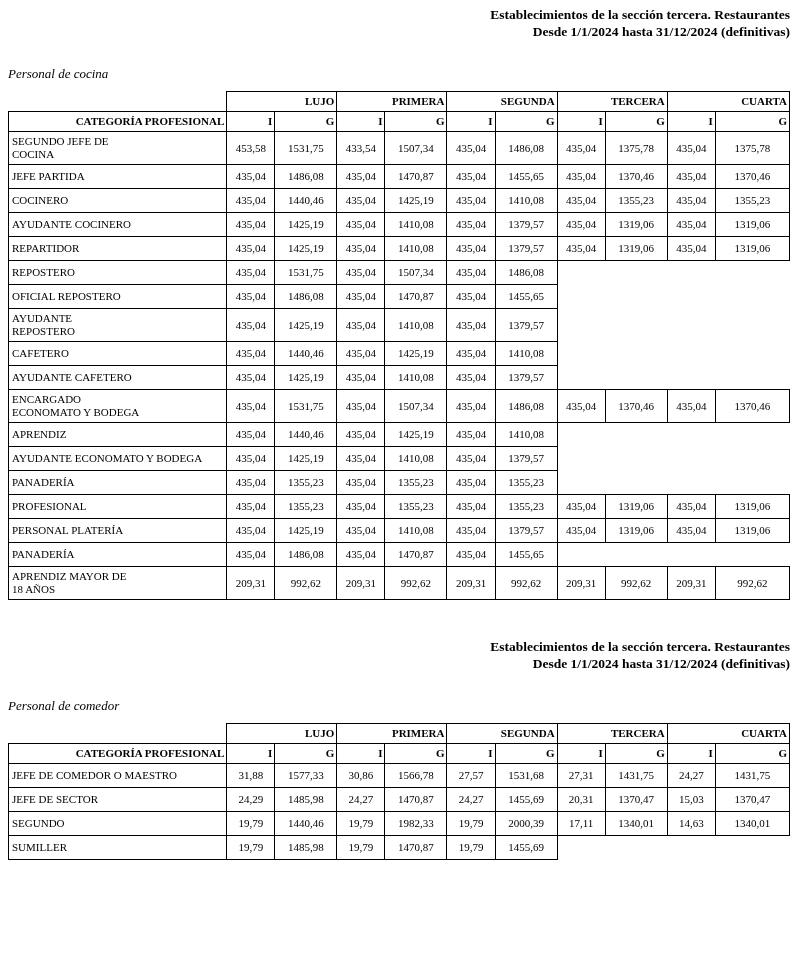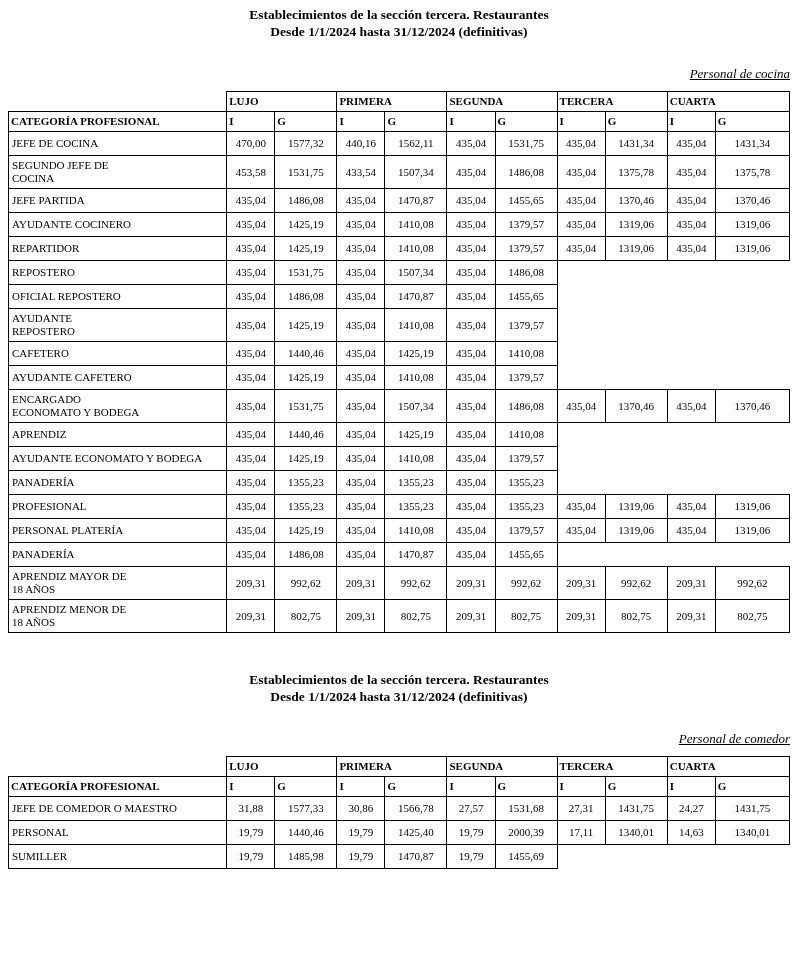--- a/index.html
+++ b/index.html
@@ -9,53 +9,52 @@
     width: 798px;
   }
   .doc {
     width: 798px;
     min-height: 966px;
     box-sizing: border-box;
     padding: 6px 8px 2px 8px;
     font-family: "Liberation Serif", serif;
     color: #000000;
   }
-  .title-block { text-align: center; }
+  .title-block { text-align: right; }
   .title-line {
     font-size: 13.5px;
     font-weight: bold;
     line-height: 17px;
     margin: 0;
   }
   .subtitle {
-    text-align: right;
+    text-align: left;
     font-style: italic;
     font-size: 13px;
     margin-top: 26px;
     margin-bottom: 9px;
-    text-decoration: underline;
   }
   .section-2 { margin-top: 38px; }
   table.rates {
     border-collapse: collapse;
     table-layout: fixed;
     width: 782px;
     margin: 0;
   }
   table.rates th, table.rates td {
     border: 1px solid #000000;
     font-size: 11px;
     line-height: 13px;
     vertical-align: middle;
     padding: 3px 3px;
     height: 17px;
     overflow: hidden;
   }
   table.rates thead th, table.rates thead td { height: 15px; padding: 2px 2px; }
-  table.rates th { font-weight: bold; text-align: left; }
+  table.rates th { font-weight: bold; text-align: right; }
   td.cat {
     text-align: left;
     padding-left: 5px;
     white-space: pre-line;
   }
   td.val { text-align: center; }
   .blank { border: none !important; background: transparent; }
   col.c-cat { width: 218px; }
   col.c-i { width: 48px; }
   col.c-g { width: 62px; }
@@ -104,33 +103,20 @@
           <th>I</th>
           <th>G</th>
           <th>I</th>
           <th>G</th>
           <th>I</th>
           <th>G</th>
         </tr>
       </thead>
     <tbody>
         <tr>
-          <td class="cat">JEFE DE COCINA</td>
-          <td class="val">470,00</td>
-          <td class="val">1577,32</td>
-          <td class="val">440,16</td>
-          <td class="val">1562,11</td>
-          <td class="val">435,04</td>
-          <td class="val">1531,75</td>
-          <td class="val">435,04</td>
-          <td class="val">1431,34</td>
-          <td class="val">435,04</td>
-          <td class="val">1431,34</td>
-        </tr>
-        <tr>
           <td class="cat">SEGUNDO JEFE DE
 COCINA</td>
           <td class="val">453,58</td>
           <td class="val">1531,75</td>
           <td class="val">433,54</td>
           <td class="val">1507,34</td>
           <td class="val">435,04</td>
           <td class="val">1486,08</td>
           <td class="val">435,04</td>
           <td class="val">1375,78</td>
@@ -142,20 +128,33 @@
           <td class="val">435,04</td>
           <td class="val">1486,08</td>
           <td class="val">435,04</td>
           <td class="val">1470,87</td>
           <td class="val">435,04</td>
           <td class="val">1455,65</td>
           <td class="val">435,04</td>
           <td class="val">1370,46</td>
           <td class="val">435,04</td>
           <td class="val">1370,46</td>
+        </tr>
+        <tr>
+          <td class="cat">COCINERO</td>
+          <td class="val">435,04</td>
+          <td class="val">1440,46</td>
+          <td class="val">435,04</td>
+          <td class="val">1425,19</td>
+          <td class="val">435,04</td>
+          <td class="val">1410,08</td>
+          <td class="val">435,04</td>
+          <td class="val">1355,23</td>
+          <td class="val">435,04</td>
+          <td class="val">1355,23</td>
         </tr>
         <tr>
           <td class="cat">AYUDANTE COCINERO</td>
           <td class="val">435,04</td>
           <td class="val">1425,19</td>
           <td class="val">435,04</td>
           <td class="val">1410,08</td>
           <td class="val">435,04</td>
           <td class="val">1379,57</td>
           <td class="val">435,04</td>
@@ -341,34 +340,20 @@
           <td class="val">992,62</td>
           <td class="val">209,31</td>
           <td class="val">992,62</td>
           <td class="val">209,31</td>
           <td class="val">992,62</td>
           <td class="val">209,31</td>
           <td class="val">992,62</td>
           <td class="val">209,31</td>
           <td class="val">992,62</td>
         </tr>
-        <tr>
-          <td class="cat">APRENDIZ MENOR DE
-18 AÑOS</td>
-          <td class="val">209,31</td>
-          <td class="val">802,75</td>
-          <td class="val">209,31</td>
-          <td class="val">802,75</td>
-          <td class="val">209,31</td>
-          <td class="val">802,75</td>
-          <td class="val">209,31</td>
-          <td class="val">802,75</td>
-          <td class="val">209,31</td>
-          <td class="val">802,75</td>
-        </tr>
       </tbody>
   </table>
 
   <div class="title-block section-2">
     <p class="title-line">Establecimientos de la sección tercera. Restaurantes</p>
     <p class="title-line">Desde 1/1/2024 hasta 31/12/2024 (definitivas)</p>
   </div>
   <p class="subtitle">Personal de comedor</p>
 
   <table class="rates">
@@ -416,25 +401,38 @@
           <td class="val">30,86</td>
           <td class="val">1566,78</td>
           <td class="val">27,57</td>
           <td class="val">1531,68</td>
           <td class="val">27,31</td>
           <td class="val">1431,75</td>
           <td class="val">24,27</td>
           <td class="val">1431,75</td>
         </tr>
         <tr>
-          <td class="cat">PERSONAL</td>
+          <td class="cat">JEFE DE SECTOR</td>
+          <td class="val">24,29</td>
+          <td class="val">1485,98</td>
+          <td class="val">24,27</td>
+          <td class="val">1470,87</td>
+          <td class="val">24,27</td>
+          <td class="val">1455,69</td>
+          <td class="val">20,31</td>
+          <td class="val">1370,47</td>
+          <td class="val">15,03</td>
+          <td class="val">1370,47</td>
+        </tr>
+        <tr>
+          <td class="cat">SEGUNDO</td>
           <td class="val">19,79</td>
           <td class="val">1440,46</td>
           <td class="val">19,79</td>
-          <td class="val">1425,40</td>
+          <td class="val">1982,33</td>
           <td class="val">19,79</td>
           <td class="val">2000,39</td>
           <td class="val">17,11</td>
           <td class="val">1340,01</td>
           <td class="val">14,63</td>
           <td class="val">1340,01</td>
         </tr>
         <tr>
           <td class="cat">SUMILLER</td>
           <td class="val">19,79</td>

